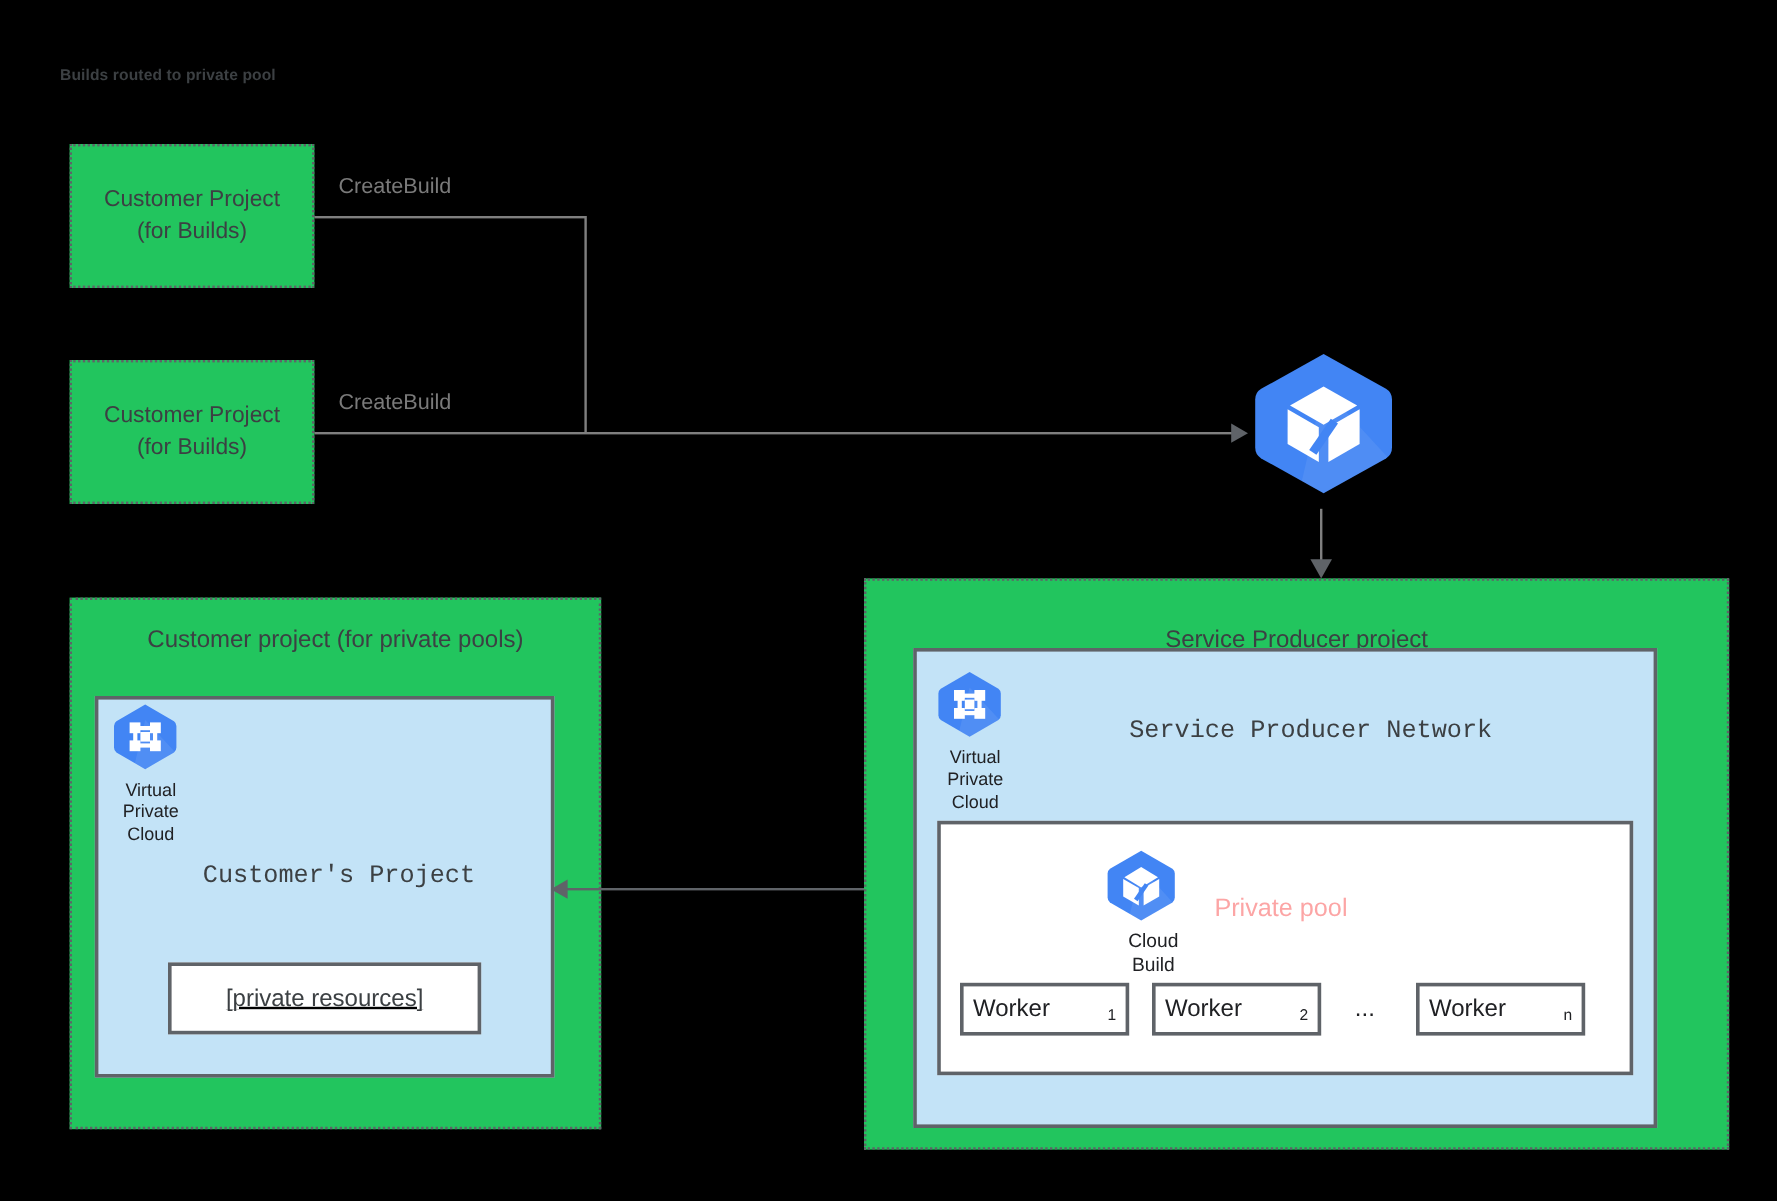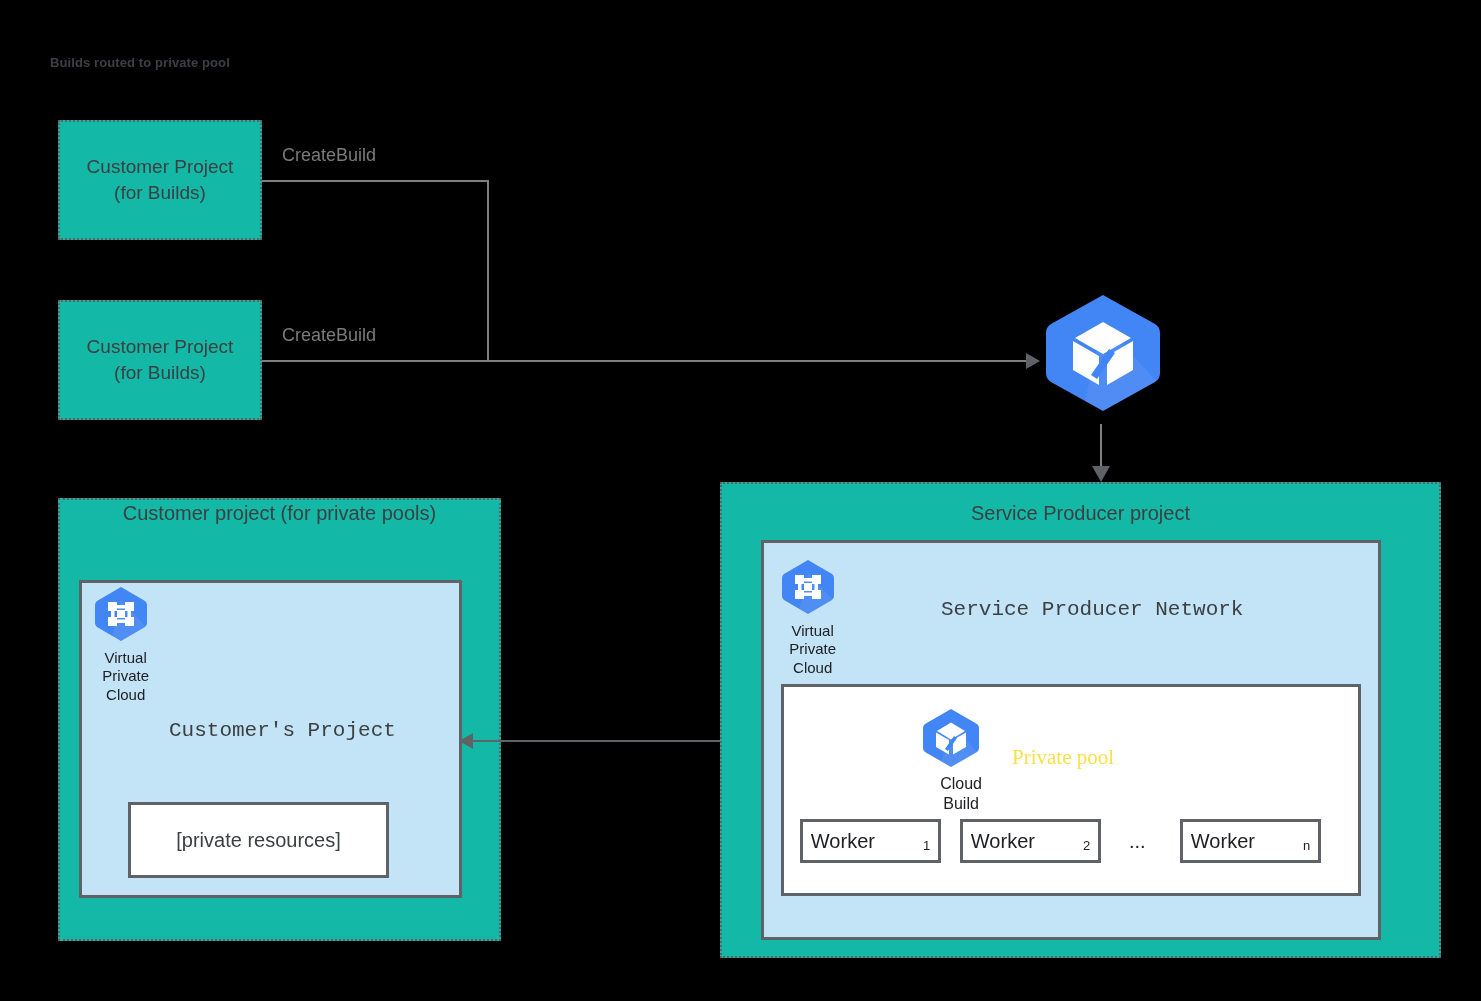--- a/index.html
+++ b/index.html
@@ -24,21 +24,21 @@
     font-size: 13px;
     font-weight: bold;
     color: #3c4043;
     letter-spacing: 0.1px;
     white-space: nowrap;
   }
 
   
   .box-dotted {
     position: absolute;
-    background: #14b8a6;
+    background: #22c55e;
     border: 2px dotted #5f6368;
     box-sizing: border-box;
   }
   .box-solid-gray {
     position: absolute;
     background: #ffffff;
     border: 3px solid #5f6368;
     box-sizing: border-box;
   }
   .box-blue {
@@ -111,20 +111,21 @@
     border-top: 16px solid #5f6368;
   }
 
   
   .panel-heading {
     position: absolute;
     font-size: 20px;
     color: #3c4043;
     text-align: center;
     white-space: nowrap;
+    margin-top: 20px;
   }
 
   
   .network-label {
     position: absolute;
     font-size: 21px;
     color: #3c4043;
     white-space: nowrap;
     font-family: Liberation Mono, monospace;
   }
@@ -172,23 +173,22 @@
   }
   .ellipsis-dots {
     position: absolute;
     font-size: 20px;
     color: #202124;
   }
 
   .private-pool-label {
     position: absolute;
     font-size: 21px;
-    color: #fde047;
-    white-space: nowrap;
-    font-family: Liberation Serif, serif;
+    color: #fca5a5;
+    white-space: nowrap;
   }
 
   .priv-res-label {
     font-size: 20px;
     color: #3c4043;
   }
 </style>
 </head>
 <body>
 
@@ -280,21 +280,21 @@
     </div>
     <div class="icon-caption">
       <div>Virtual</div>
       <div>Private</div>
       <div>Cloud</div>
     </div>
   </div>
 
   <div class="network-label" style="left:169px; top:719px;">Customer's Project</div>
 
-  <div class="box-solid-gray" style="left:128px; top:802px; width:261px; height:76px;">
+  <div class="box-solid-gray" style="left:140px; top:802px; width:261px; height:60px;text-decoration:underline;">
     <div class="centered-text">
       <span class="priv-res-label">[private resources]</span>
     </div>
   </div>
 
   <div class="line-h-dark" style="left:472px; top:740px; width:278px;"></div>
   <div class="arrow-left" style="left:459px; top:733px;"></div>
   <div class="arrow-right" style="left:748px; top:733px;"></div>
 
   <div class="box-dotted" style="left:720px; top:482px; width:721px; height:476px;"></div>

